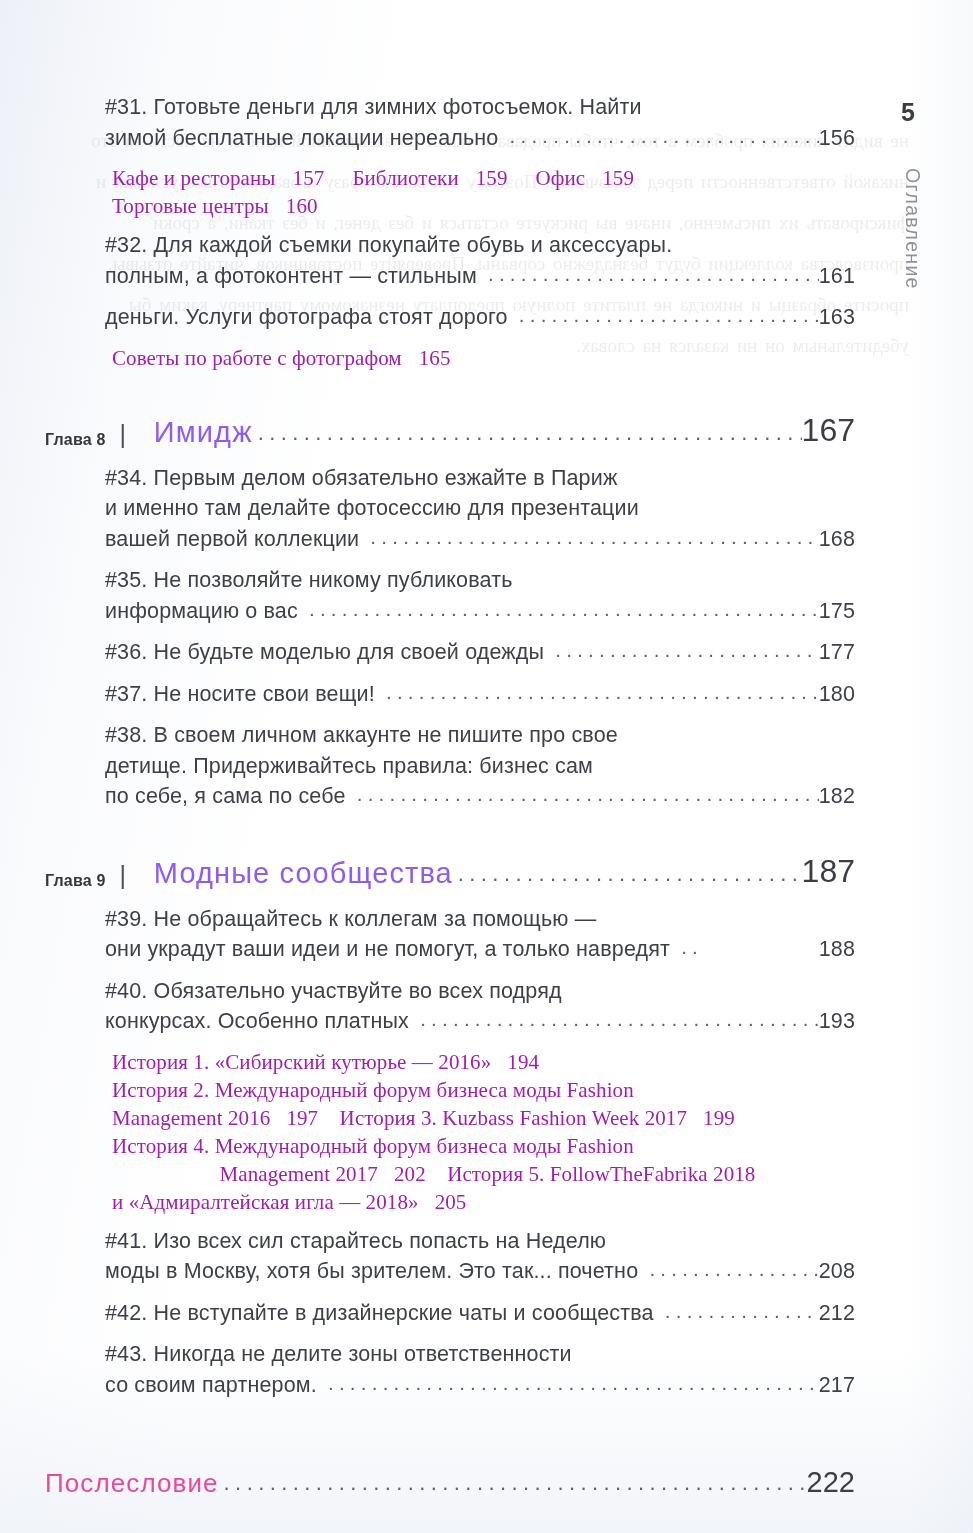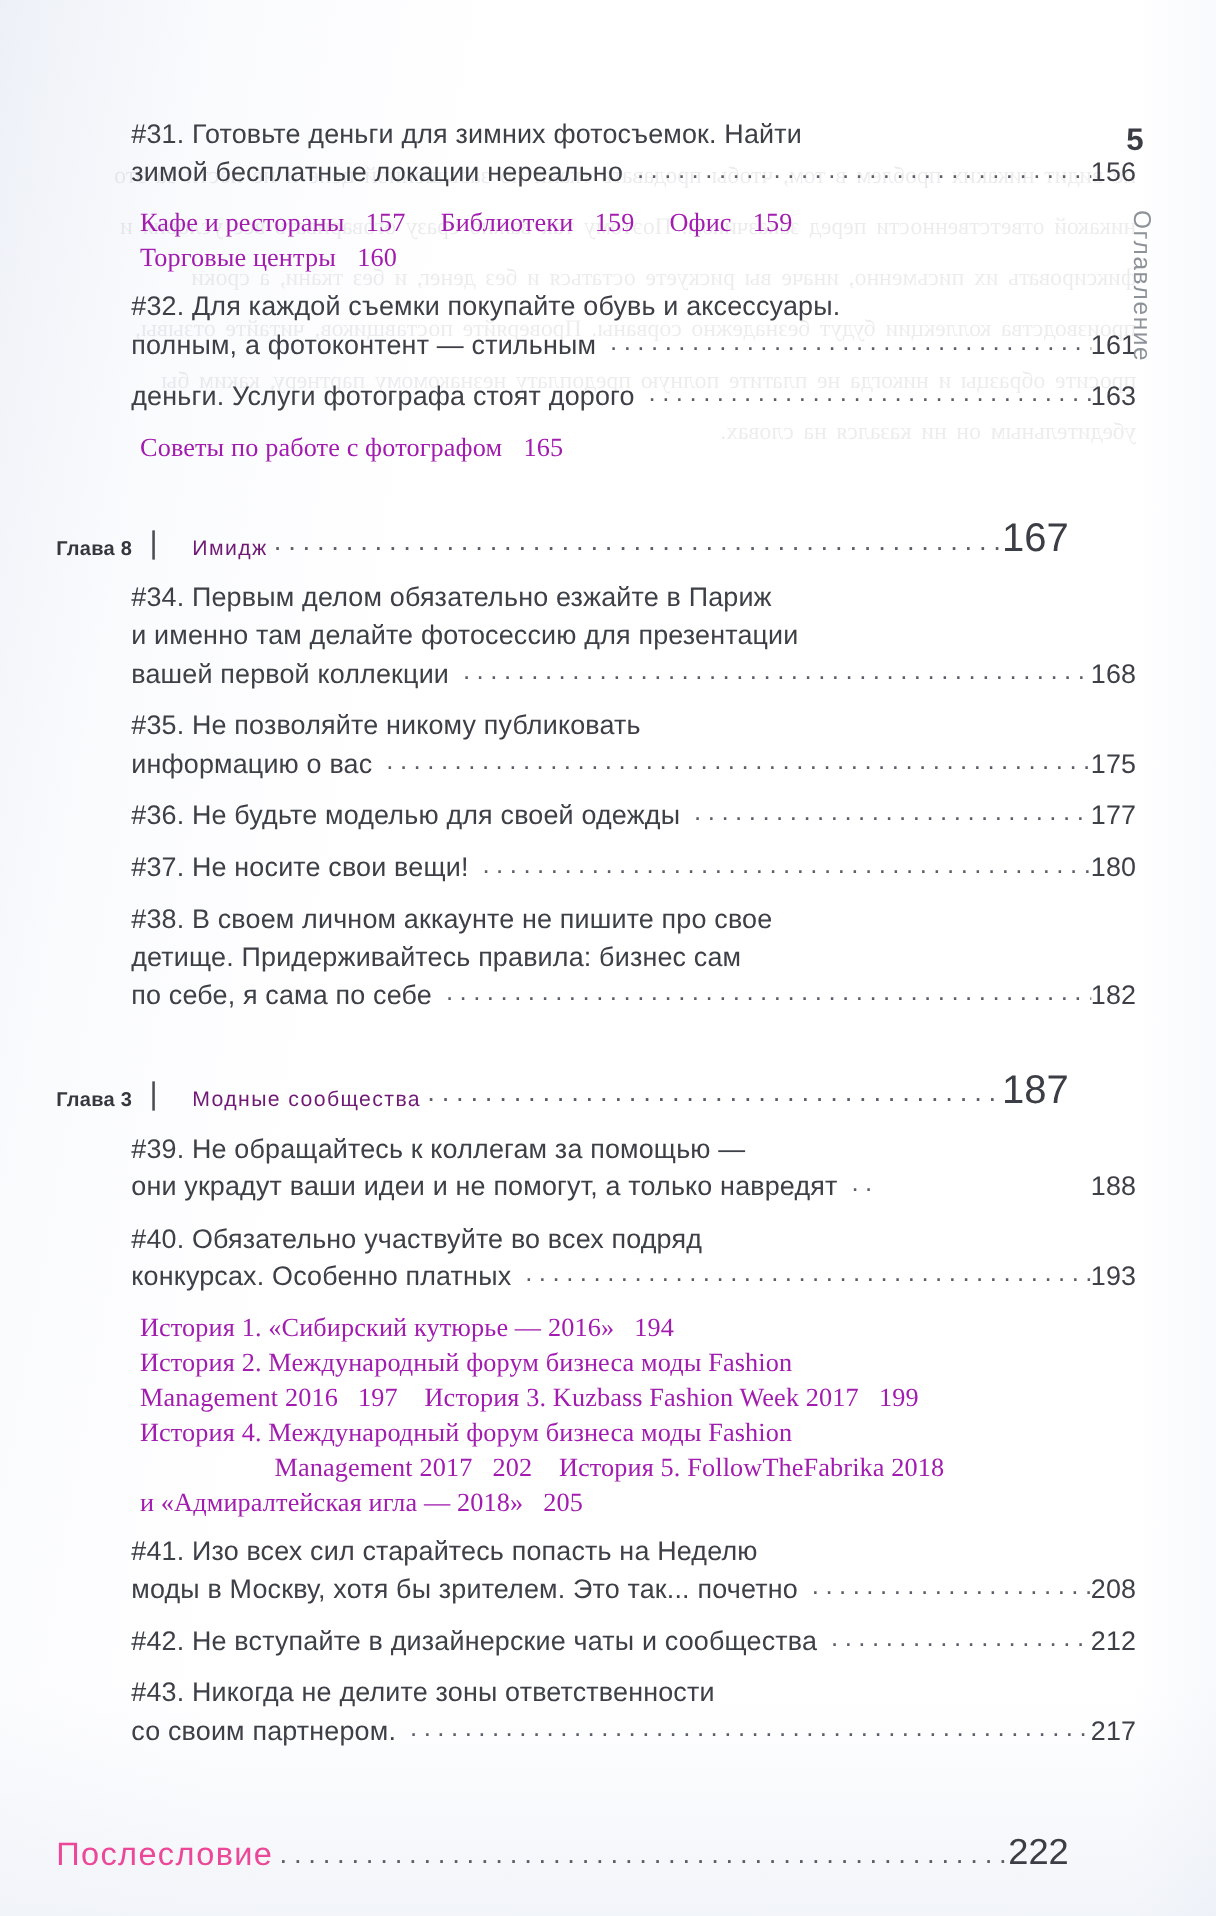--- a/index.html
+++ b/index.html
@@ -80,21 +80,21 @@
   .pno { white-space: pre; flex: 0 0 auto; }
 
   
   .entry {
     font-family: "Liberation Sans", sans-serif;
     font-size: 21.5px;
     line-height: 30.5px;
     letter-spacing: 0.15px;
     color: #3d4047;
     margin-left: 105px;
-    margin-right: 64px;
+    margin-right: 118px;
     font-weight: 400;
   }
   .entry .pno { min-width: 0; }
 
   
   .sub {
     font-family: "Liberation Serif", serif;
     font-size: 21px;
     line-height: 28px;
     color: #a21caf;
@@ -121,23 +121,23 @@
   .chapter .ch-sep {
     font-family: "Liberation Sans", sans-serif;
     font-weight: 400;
     font-size: 25px;
     color: #4a4d54;
     white-space: pre;
   }
   .chapter .ch-title {
     font-family: "Liberation Sans", sans-serif;
     font-weight: 400;
-    font-size: 17px;
+    font-size: 29px;
     letter-spacing: 1.1px;
-    color: #701a75;
+    color: #8b5cf6;
     white-space: pre;
   }
   .chapter .dots { font-size: 22px; top: -3px; letter-spacing: 5.4px; }
   .chapter .pno {
     font-family: "Liberation Sans", sans-serif;
     font-weight: 400;
     font-size: 32px;
     color: #3b3e45;
   }
 
@@ -292,21 +292,21 @@
         <div class="leaderline">
           <span class="ltext">по себе, я сама по себе </span>
           <span class="dots">..........................................................................................</span>
           <span class="pno">182</span>
         </div>
       </div>
       <div class="sp-entry"></div>
       <div class="sp-chap-b"></div>
       <div class="chapter row">
         <div class="leaderline">
-          <span class="ch-label">Глава 3   </span>
+          <span class="ch-label">Глава 9   </span>
           <span class="ch-sep">|    </span>
           <span class="ch-title">Модные сообщества</span>
           <span class="dots">..........................................................................................</span>
           <span class="pno">187</span>
         </div>
       </div>
       <div class="sp-chap-a"></div>
       <div class="entry row">
         <div>#39. Не обращайтесь к коллегам за помощью —</div>
         <div class="leaderline">

